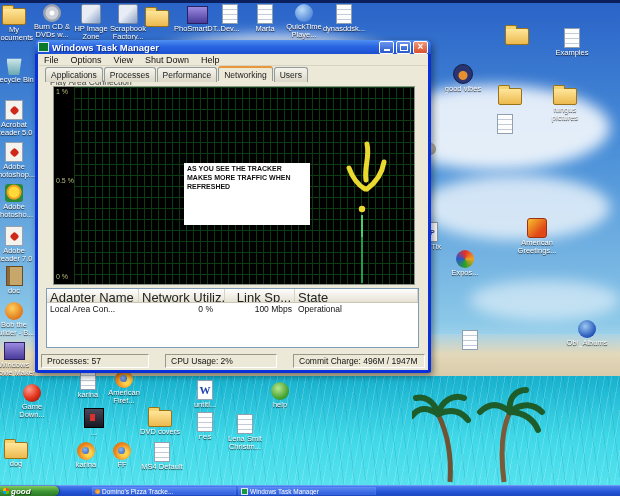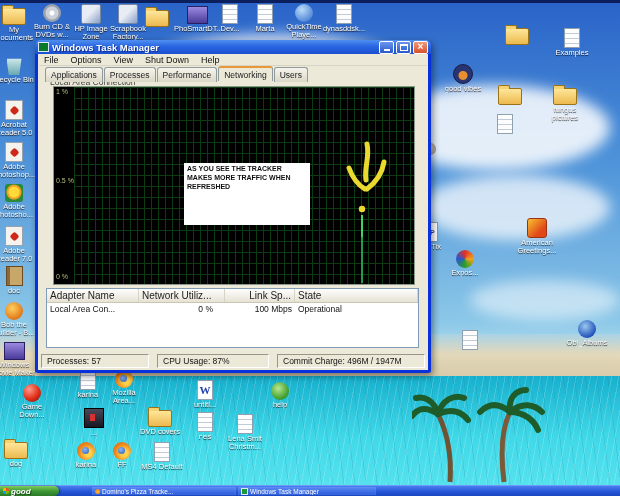--- a/index.html
+++ b/index.html
@@ -93,27 +93,27 @@
                      repeating-linear-gradient(to bottom,#0e3c12 0 1px,transparent 1px 11px);}
   .scale{position:absolute;color:#b8bc7e;font-size:7px;left:2px;}
   .s-top{top:1px;} .s-mid{top:90px;} .s-bot{top:186px;}
   .annotation{position:absolute;left:130px;top:76px;width:120px;height:58px;background:#fff;
     color:#111;font-size:7px;font-weight:bold;line-height:1.25;padding:2px 3px;overflow:hidden;}
   .gsvg{position:absolute;left:0;top:0;}
   
   .tbl{position:absolute;left:8px;top:248px;width:373px;height:60px;background:#fff;
     border:1px solid #7f9db9;box-sizing:border-box;overflow:hidden;}
   .thead{display:flex;height:13px;background:linear-gradient(#fefefe,#e6e2d4);border-bottom:1px solid #cac6b6;}
-  .th{font-size:10px;color:#222;padding:1px 3px 0;border-right:1px solid #d8d4c4;box-sizing:border-box;white-space:nowrap;overflow:hidden;}
+  .th{font-size:13px;color:#222;padding:1px 3px 0;border-right:1px solid #d8d4c4;box-sizing:border-box;white-space:nowrap;overflow:hidden;}
   .trow{display:flex;height:12px;}
   .td{font-size:8.5px;color:#111;padding:1px 3px 0;box-sizing:border-box;white-space:nowrap;overflow:hidden;}
   .cw0{width:92px;} .cw1{width:86px;text-align:right;padding-right:12px;} .cw2{width:70px;text-align:right;} .cw3{flex:1;}
   .thead .cw1{text-align:left;padding-right:3px;}
   
-  .statusbar{position:absolute;left:3px;right:3px;bottom:2px;height:14px;display:flex;gap:8px;}
+  .statusbar{position:absolute;left:3px;right:3px;bottom:2px;height:14px;display:flex;gap:16px;}
   .sp{border:1px solid;border-color:#9a968a #fff #fff #9a968a;font-size:8.5px;color:#111;
     display:flex;align-items:center;padding:0 5px;box-sizing:border-box;white-space:nowrap;overflow:hidden;}
   .sp0{width:108px;} .sp1{width:112px;} .sp2{flex:1;}
   
   .taskbar{position:absolute;left:0;right:0;bottom:0;height:10px;z-index:9;
     background:linear-gradient(#4a7cf0,#2454d6 60%,#1a46c0);border-top:1px solid #6f9af5;}
   .startbtn{position:absolute;left:0;top:0;bottom:0;width:56px;border-radius:0 5px 5px 0;
     background:linear-gradient(#7ecb5a,#3c9434 55%,#2a7a26);display:flex;align-items:center;gap:2px;
     padding-left:3px;box-shadow:1px 0 2px rgba(0,0,0,.4);}
   .flag{width:6px;height:6px;border-radius:2px;background:conic-gradient(#f25022 0 25%,#7fba00 0 50%,#00a4ef 0 75%,#ffb900 0);}
@@ -278,21 +278,21 @@
       <div class="dicon" style="left: 9px; top: 384px;">
         <div class="glyph g-ball"></div>
         <div class="lbl">Game Down...</div>
       </div>
       <div class="dicon" style="left: 65px; top: 370px;">
         <div class="glyph g-doc"></div>
         <div class="lbl">karina</div>
       </div>
       <div class="dicon" style="left: 101px; top: 370px;">
         <div class="glyph g-ff"></div>
-        <div class="lbl">Mozilla Area...</div>
+        <div class="lbl">American Firef...</div>
       </div>
       <div class="dicon" style="left: 182px; top: 380px;">
         <div class="glyph g-word"></div>
         <div class="lbl">untitl...</div>
       </div>
       <div class="dicon" style="left: 257px; top: 382px;">
         <div class="glyph g-green"></div>
         <div class="lbl">help</div>
       </div>
       <div class="dicon" style="left: 71px; top: 408px;">
@@ -346,21 +346,21 @@
       <span class="mitem">Shut Down</span>
       <span class="mitem">Help</span>
     </div>
     <div class="tabs">
       <div class="tab">Applications</div>
       <div class="tab">Processes</div>
       <div class="tab">Performance</div>
       <div class="tab active">Networking</div>
       <div class="tab">Users</div>
     </div>
-    <div class="glabel">Local Area Connection</div>
+    <div class="glabel">Play Area Connection</div>
 
     <div class="graph">
       <div class="grid"></div>
       <div class="scale s-top">1 %</div>
       <div class="scale s-mid">0.5 %</div>
       <div class="scale s-bot">0 %</div>
       <svg class="gsvg" width="360" height="197" viewBox="0 0 360 197">
         <line x1="308" y1="128" x2="308" y2="196" stroke="#1f9e4a" stroke-width="2"></line>
         <line x1="308" y1="128" x2="308" y2="150" stroke="#3fd070" stroke-width="2"></line>
         <g fill="none" stroke="#ead92e" stroke-width="5" stroke-linecap="round">
@@ -383,21 +383,21 @@
       <div class="trow">
         <div class="td cw0">Local Area Con...</div>
         <div class="td cw1">0 %</div>
         <div class="td cw2">100 Mbps</div>
         <div class="td cw3">Operational</div>
       </div>
     </div>
 
     <div class="statusbar">
       <div class="sp sp0">Processes: 57</div>
-      <div class="sp sp1">CPU Usage: 87%</div>
+      <div class="sp sp1">CPU Usage: 2%</div>
       <div class="sp sp2">Commit Charge: 496M / 1947M</div>
     </div>
   </div>
 
   <div class="taskbar">
     <div class="startbtn">
       <div class="flag"></div>
       <span class="startlbl">good</span>
     </div>
     <div class="taskbtn t1">

